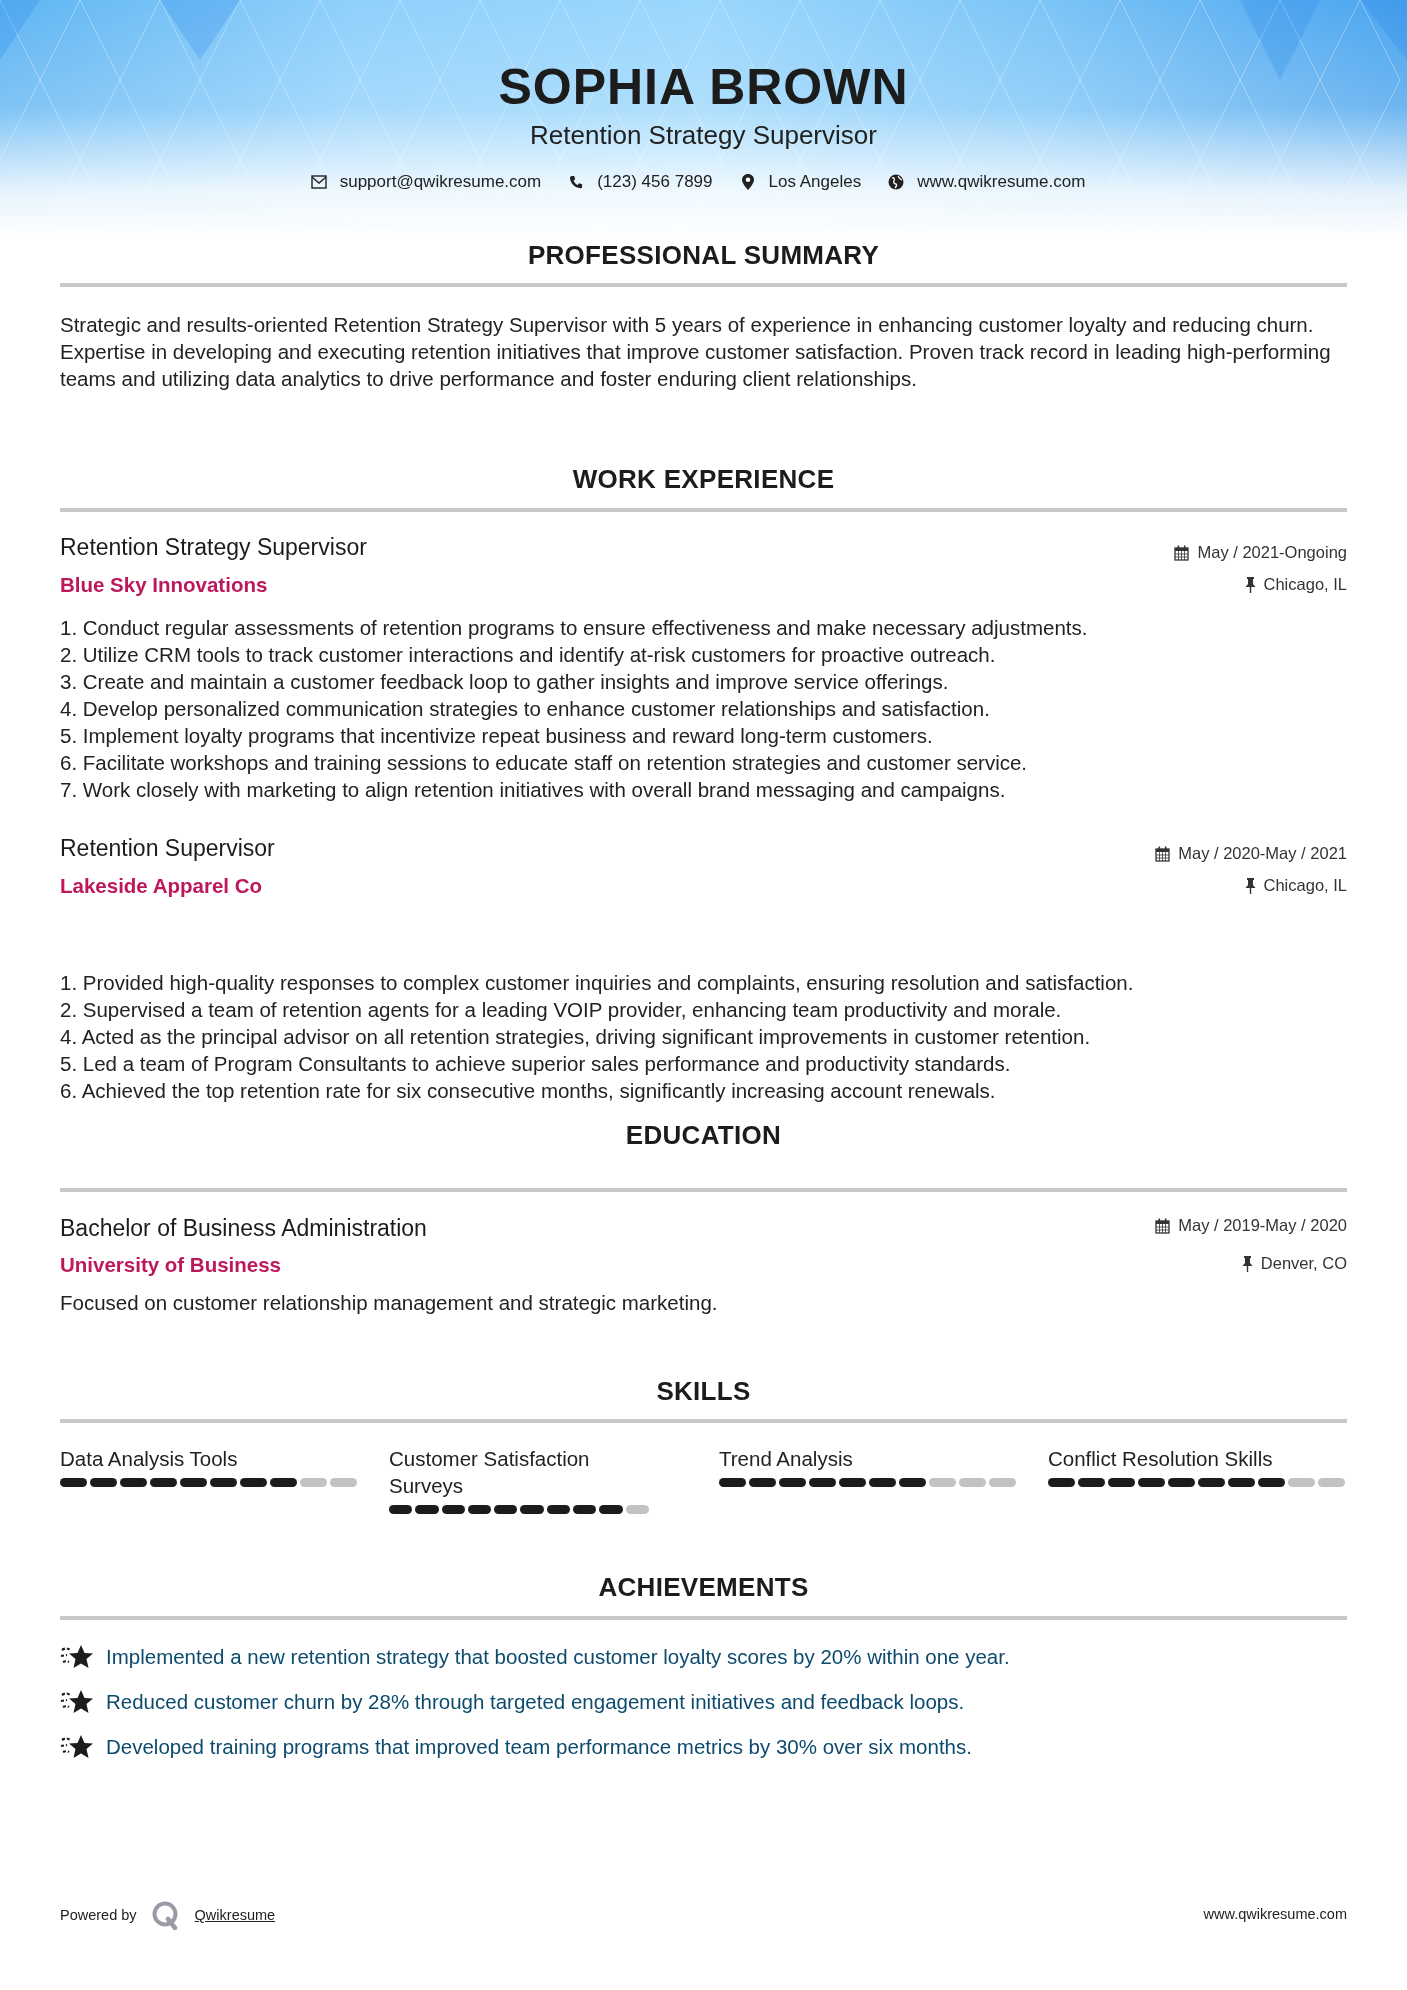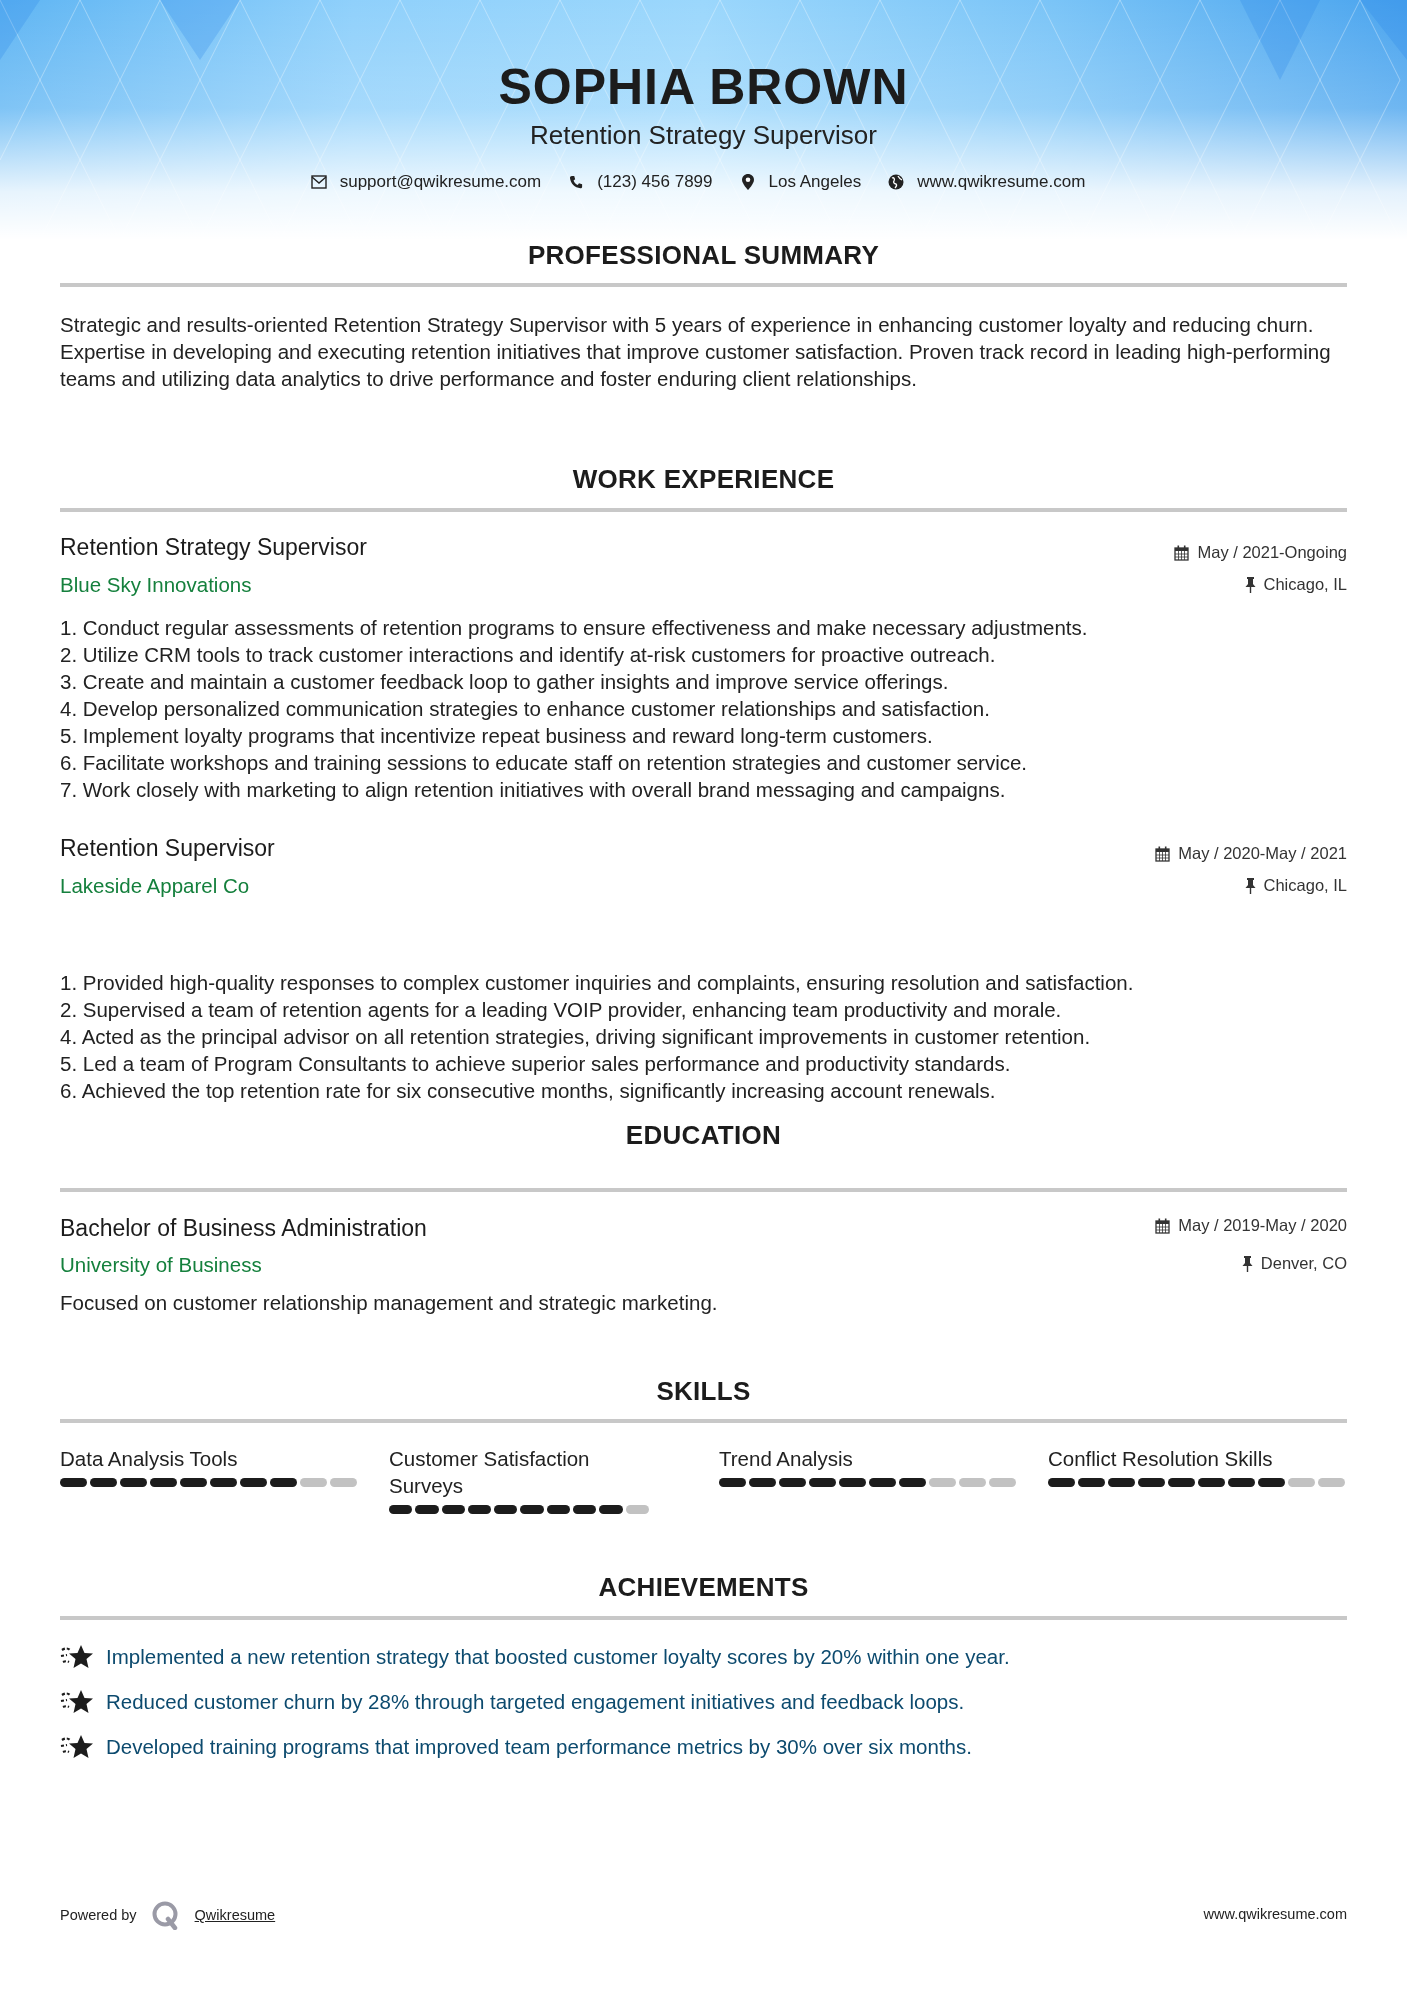--- a/index.html
+++ b/index.html
@@ -34,21 +34,21 @@
     position: absolute; left: 60px; width: 1287px; text-align: center;
     font-size: 26px; font-weight: bold; color: #1c1c1c; letter-spacing: 0.3px;
   }
   .divider {
     position: absolute; left: 60px; width: 1287px; height: 4px; background: #c8c8c8;
   }
   .para {
     position: absolute; left: 60px; width: 1290px; font-size: 20.5px; line-height: 27px; color: #222;
   }
   .job-title { position: absolute; left: 60px; font-size: 23px; color: #1c1c1c; }
-  .company { position: absolute; left: 60px; font-size: 20.5px; color: #15803d; }
+  .company { position: absolute; left: 60px; font-size: 20.5px; color: #be185d; font-weight: bold; }
   .meta {
     position: absolute; right: 60px; font-size: 16.5px; color: #333;
     display: flex; align-items: center; gap: 8px;
   }
   .meta svg { display: block; }
   ol.bullets {
     position: absolute; left: 60px; width: 1300px; list-style: none;
     font-size: 20.5px; line-height: 27px; color: #222;
   }
   ol.bullets li { white-space: nowrap; }

